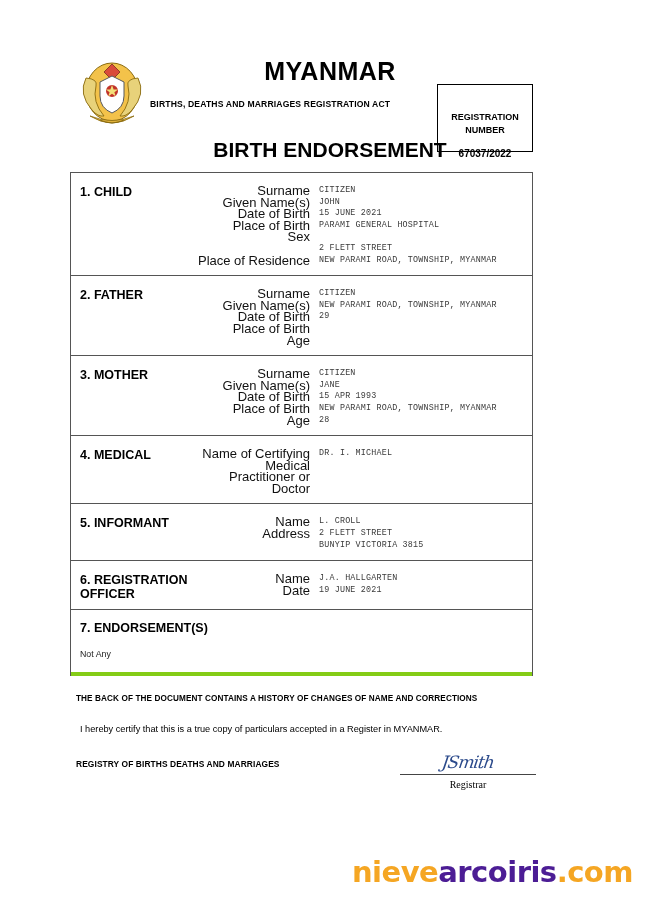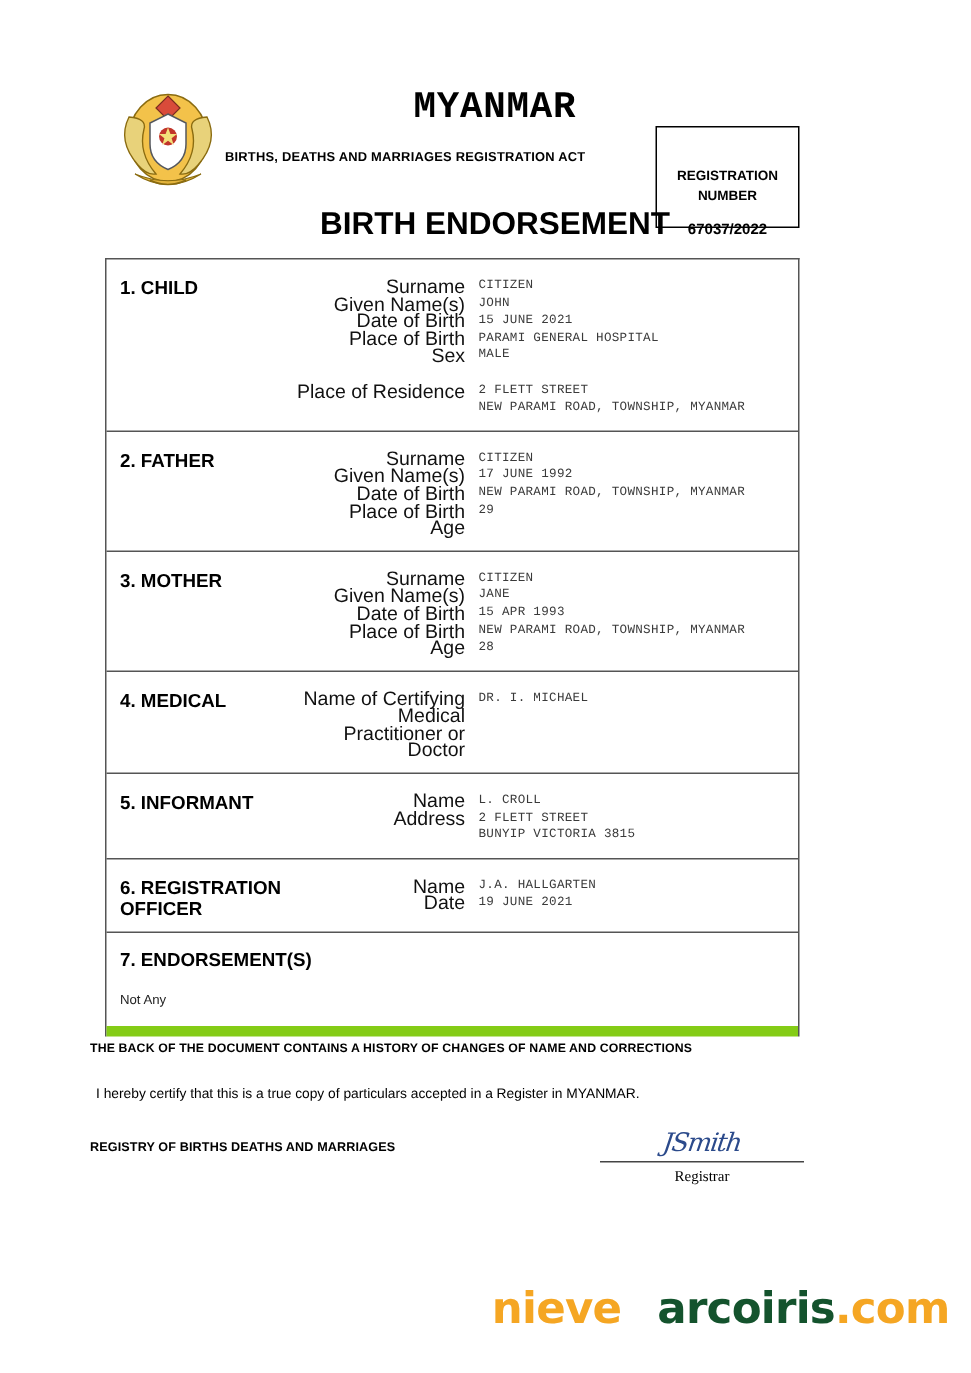--- a/index.html
+++ b/index.html
@@ -32,21 +32,20 @@
   .country-title {
     position: absolute;
     left: 160px;
     top: 57px;
     width: 340px;
     text-align: center;
     font-size: 25px;
     font-weight: bold;
     letter-spacing: 0.5px;
     color: #000;
-    font-family: Liberation Mono, monospace;
   }
   .act-line {
     position: absolute;
     left: 150px;
     top: 99px;
     width: 360px;
     text-align: left;
     font-size: 8.6px;
     font-weight: bold;
     letter-spacing: 0.15px;
@@ -130,38 +129,38 @@
     font-size: 8.4px;
     line-height: 11.6px;
     color: #3a3a3a;
     letter-spacing: 0.2px;
     white-space: nowrap;
   }
   .gap { height: 11.6px; }
 
   
   .sect-endorse {
-    border-bottom: 7px solid #84cc16;
+    border-bottom: 4px solid #84cc16;
     padding: 11px 9px 13px 9px;
   }
   .sect-endorse .etitle {
     font-size: 12.5px;
     font-weight: bold;
     color: #000;
   }
   .sect-endorse .etext {
     margin-top: 14px;
     font-size: 8.8px;
     color: #222;
   }
 
   
   .foot {
     position: absolute;
-    left: 60px;
+    left: 76px;
     top: 694px;
     width: 470px;
   }
   .foot .back-note {
     font-size: 8.2px;
     font-weight: bold;
     color: #000;
     letter-spacing: 0.1px;
   }
   .foot .certify {
@@ -213,21 +212,21 @@
     top: 855px;
     width: 647px;
     text-align: right;
     padding-right: 14px;
     font-size: 29px;
     font-weight: bold;
     font-family: "DejaVu Sans", sans-serif;
     letter-spacing: -0.5px;
   }
   .wm-a { color: #f5a623; }
-  .wm-b { color: #14532d; margin-left: 24px; }
+  .wm-b { color: #4c1d95; }
   .wm-c { color: #f5a623; }
 </style>
 </head>
 <body>
 
 <div class="page">
 
   <div class="header">
 
     <div class="crest">
@@ -268,41 +267,39 @@
           <div>Place of Birth</div>
           <div>Sex</div>
           <div class="gap"></div>
           <div>Place of Residence</div>
         </div>
         <div class="field-values">
           <div>CITIZEN</div>
           <div>JOHN</div>
           <div>15 JUNE 2021</div>
           <div>PARAMI GENERAL HOSPITAL</div>
-          <div>MALE</div>
           <div class="gap"></div>
           <div>2 FLETT STREET</div>
           <div>NEW PARAMI ROAD, TOWNSHIP, MYANMAR</div>
         </div>
       </div>
     </div>
 
     <div class="sect">
       <div class="sect-label">2. FATHER</div>
       <div class="fields">
         <div class="field-names">
           <div>Surname</div>
           <div>Given Name(s)</div>
           <div>Date of Birth</div>
           <div>Place of Birth</div>
           <div>Age</div>
         </div>
         <div class="field-values">
           <div>CITIZEN</div>
-          <div>17 JUNE 1992</div>
           <div>NEW PARAMI ROAD, TOWNSHIP, MYANMAR</div>
           <div>29</div>
         </div>
       </div>
     </div>
 
     <div class="sect">
       <div class="sect-label">3. MOTHER</div>
       <div class="fields">
         <div class="field-names">

